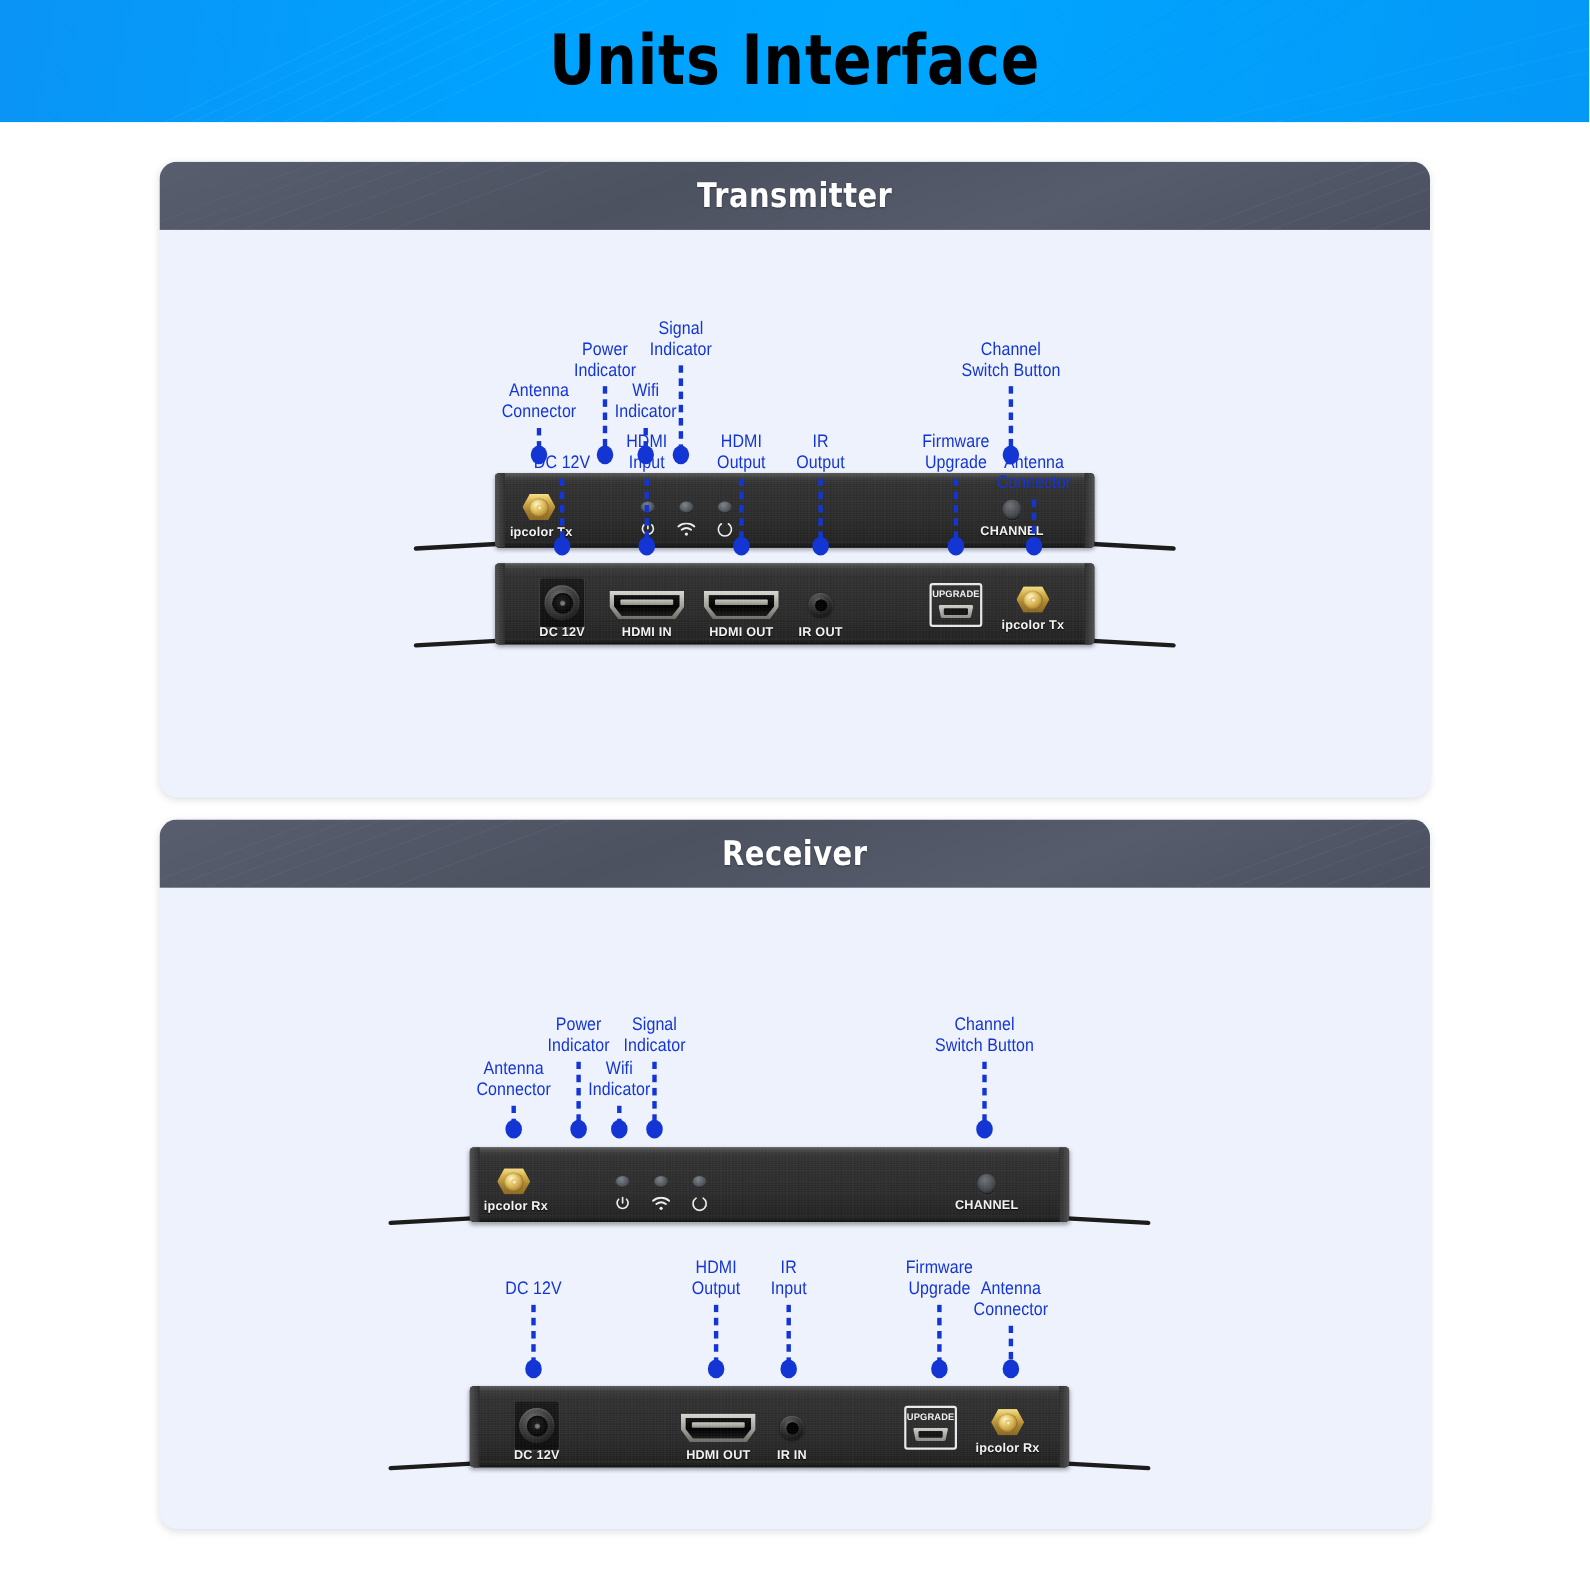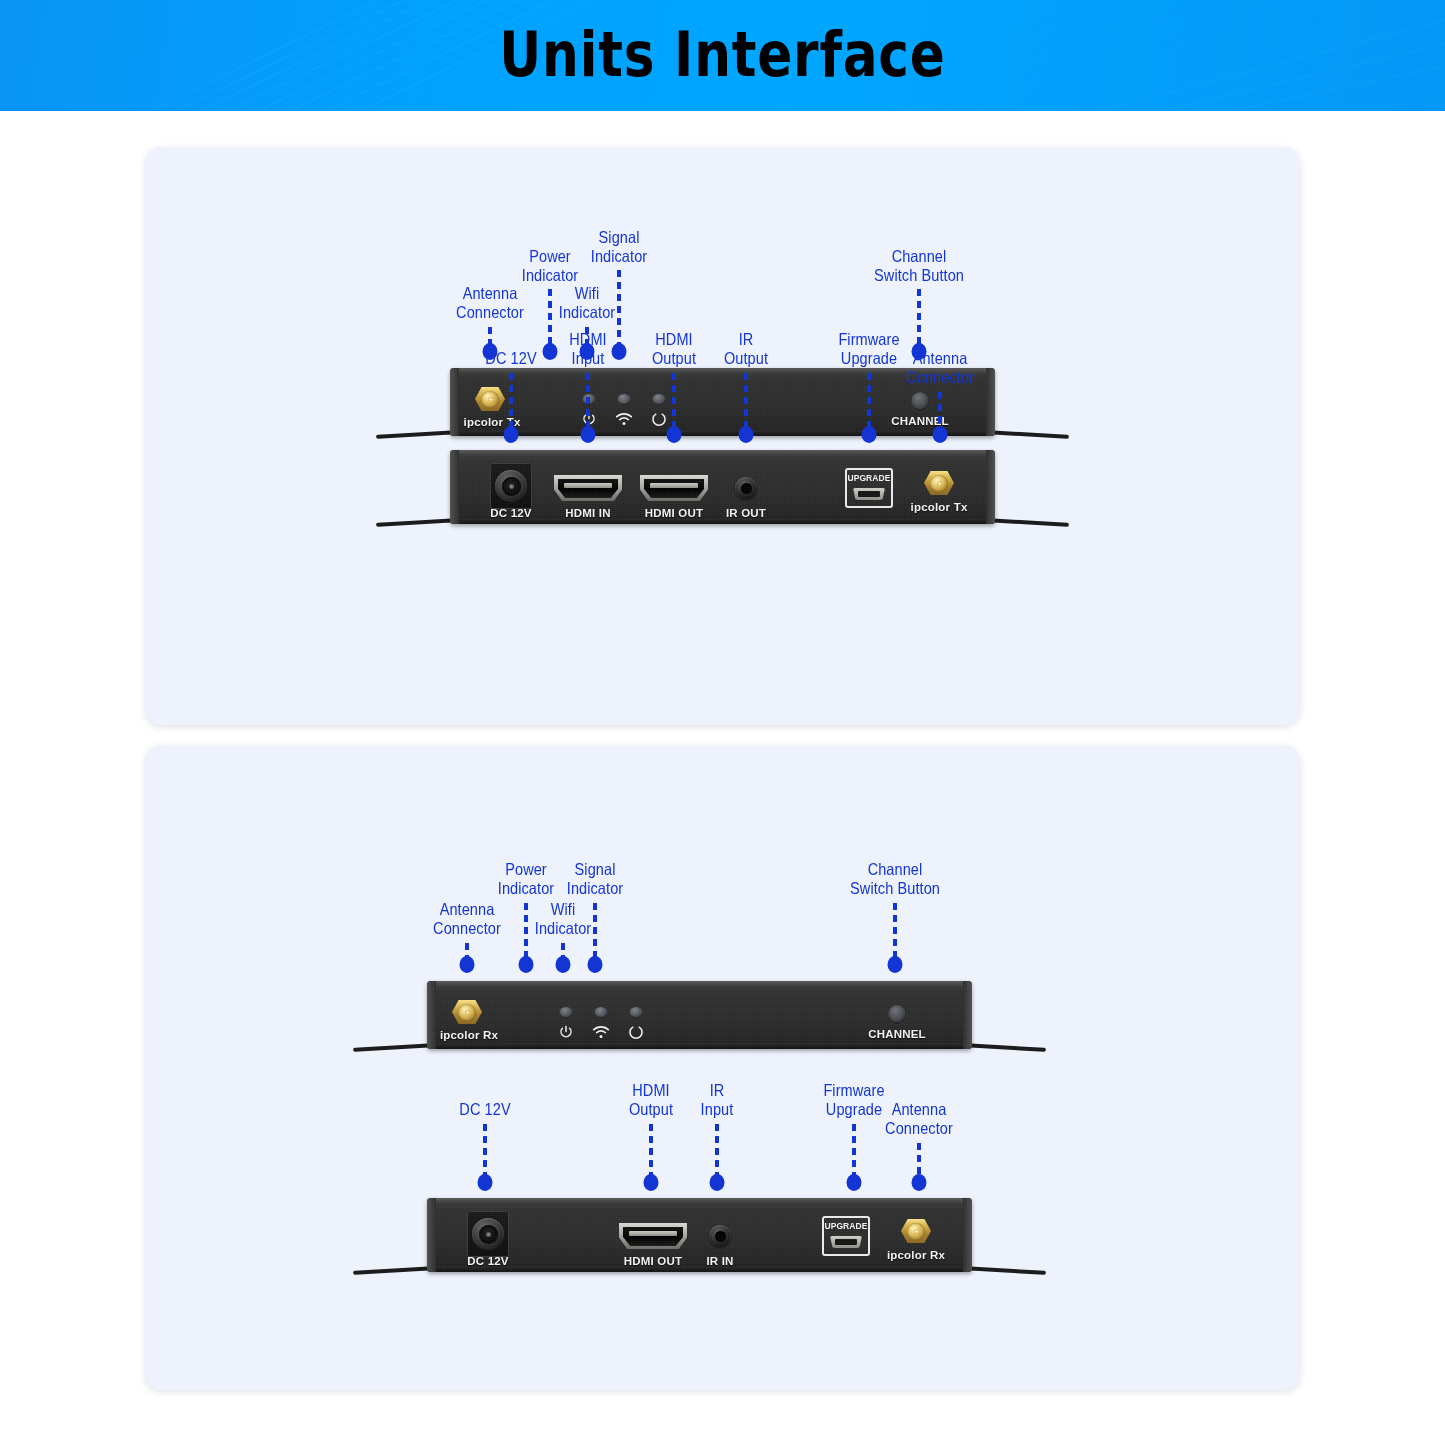--- a/index.html
+++ b/index.html
@@ -307,20 +307,39 @@
     <g fill="none" stroke="#37bcff" stroke-width="1" opacity=".35">
       <path d="M1445 20 L1100 111"></path>
         <path d="M1445 44 L1160 111"></path>
         <path d="M1445 66 L1230 111"></path>
     </g>
   </svg>
   <div class="banner-title">Units Interface</div>
 </div>
 
 <div class="card" id="card-tx">
+  <div class="card-header">
+    <svg class="hstreaks" viewBox="0 0 1155 62" preserveAspectRatio="none">
+      <g fill="none" stroke="#6a7080" stroke-width="1" opacity=".55">
+        <path d="M-20 62 L170 -10"></path>
+          <path d="M10 62 L200 -10"></path>
+          <path d="M40 62 L230 -10"></path>
+        <path d="M75 62 L265 -10"></path>
+          <path d="M115 62 L305 -10"></path>
+          <path d="M160 62 L350 -10"></path>
+        <path d="M210 62 L400 -10"></path>
+        <path d="M940 62 L1130 -10"></path>
+          <path d="M975 62 L1165 -10"></path>
+          <path d="M1010 62 L1200 -10"></path>
+        <path d="M1055 62 L1245 -10"></path>
+          <path d="M1100 62 L1290 -10"></path>
+      </g>
+    </svg>
+    <div class="card-header-title">Transmitter</div>
+  </div>
 
   <div class="card-body">
 
     <div class="callout" style="left:345px; top:137px; width:110px;">Antenna
 Connector</div>
     <div class="leader" style="left:345px; top:180px; height:18px;"></div>
     <div class="dot" style="left:345px; top:196px;"></div>
 
     <div class="callout" style="left:405px; top:100px; width:100px;">Power
 Indicator</div>
@@ -451,20 +470,39 @@
             <div class="pin"></div>
         </div>
         <div class="silk" style="left:489px; top:51px;">ipcolor Tx</div>
       </div>
     </div>
 
   </div>
 </div>
 
 <div class="card" id="card-rx">
+  <div class="card-header">
+    <svg class="hstreaks" viewBox="0 0 1155 62" preserveAspectRatio="none">
+      <g fill="none" stroke="#6a7080" stroke-width="1" opacity=".55">
+        <path d="M-20 62 L170 -10"></path>
+          <path d="M10 62 L200 -10"></path>
+          <path d="M40 62 L230 -10"></path>
+        <path d="M75 62 L265 -10"></path>
+          <path d="M115 62 L305 -10"></path>
+          <path d="M160 62 L350 -10"></path>
+        <path d="M210 62 L400 -10"></path>
+        <path d="M940 62 L1130 -10"></path>
+          <path d="M975 62 L1165 -10"></path>
+          <path d="M1010 62 L1200 -10"></path>
+        <path d="M1055 62 L1245 -10"></path>
+          <path d="M1100 62 L1290 -10"></path>
+      </g>
+    </svg>
+    <div class="card-header-title">Receiver</div>
+  </div>
 
   <div class="card-body">
 
     <div class="callout" style="left:322px; top:155px; width:110px;">Antenna
 Connector</div>
     <div class="leader" style="left:322px; top:198px; height:15px;"></div>
     <div class="dot" style="left:322px; top:211px;"></div>
 
     <div class="callout" style="left:381px; top:115px; width:100px;">Power
 Indicator</div>

